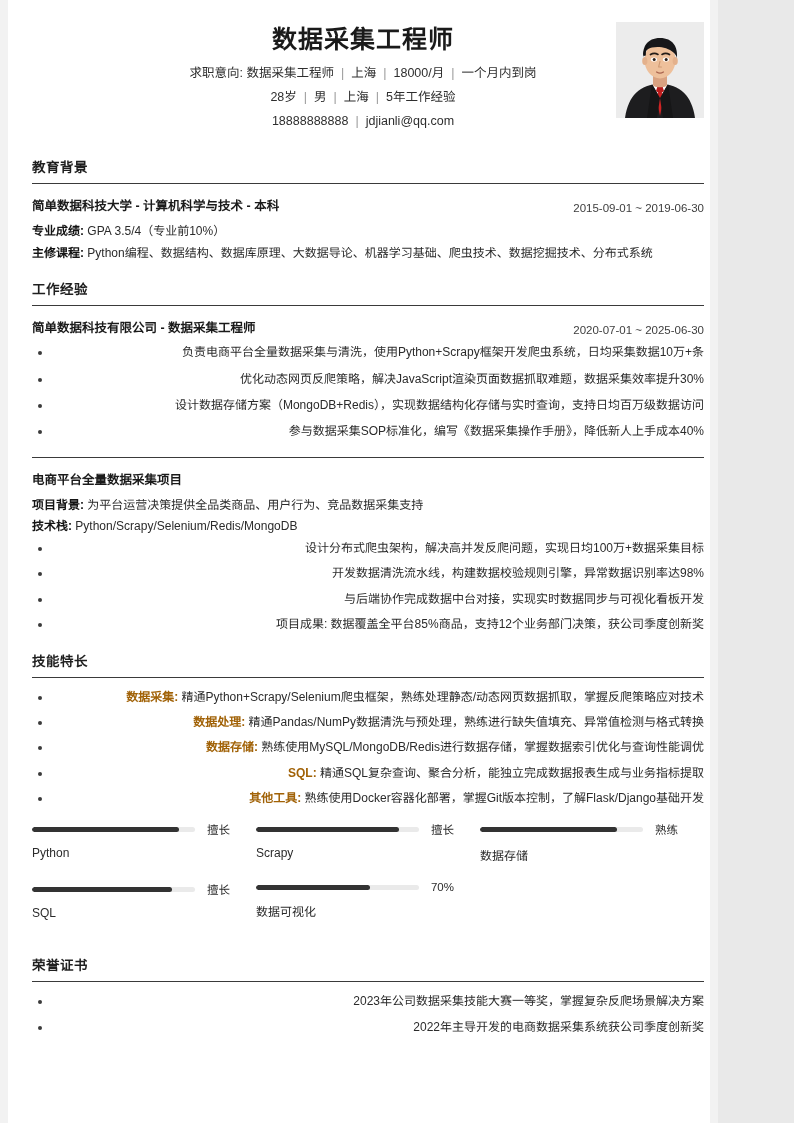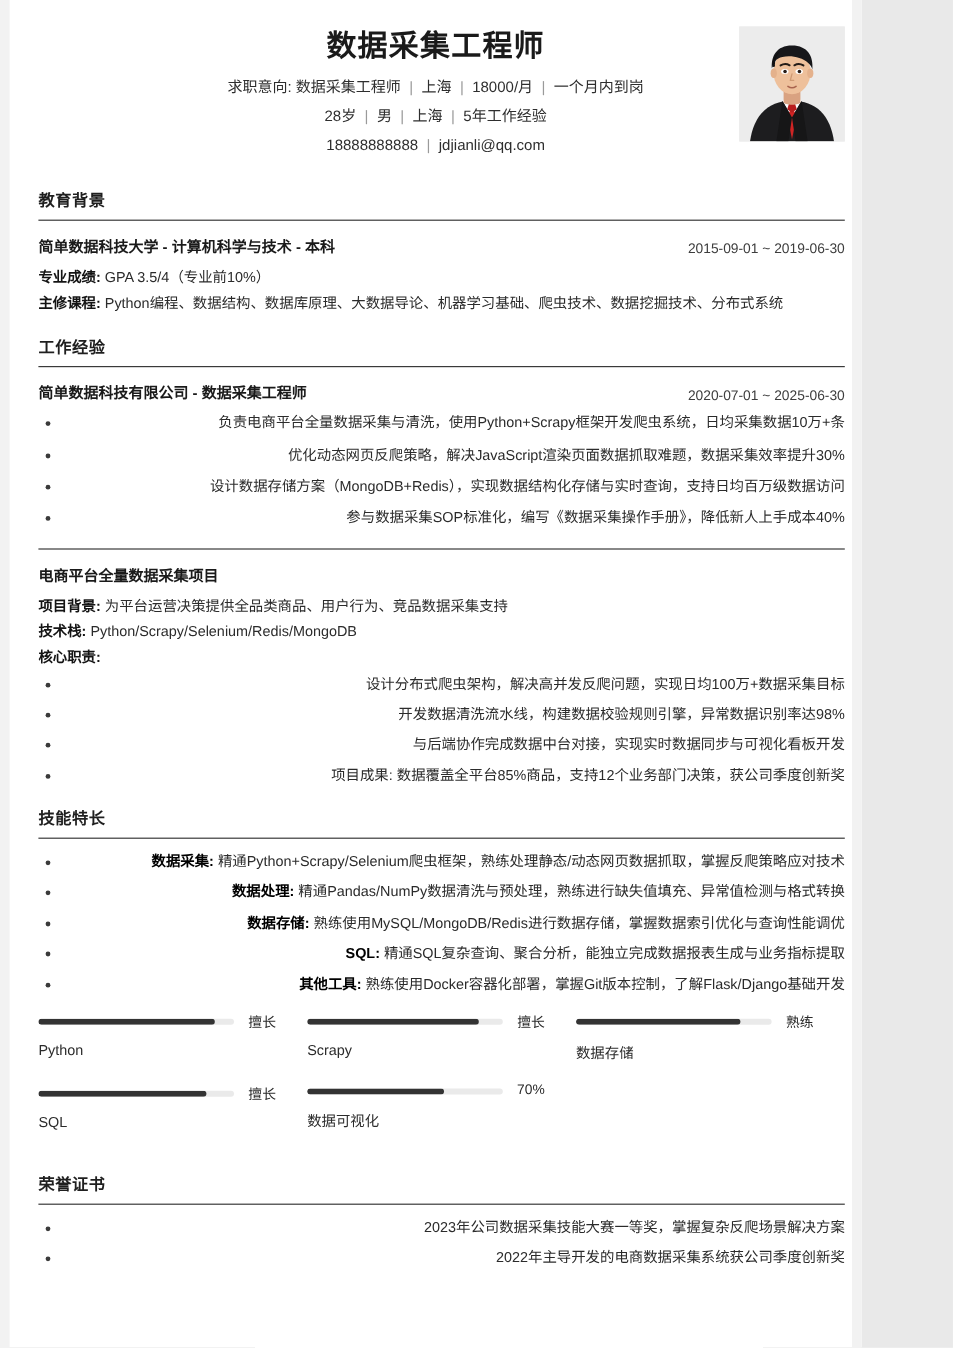--- a/index.html
+++ b/index.html
@@ -138,21 +138,21 @@
   ul.bullets li::before {
     content: "";
     position: absolute;
     left: 6px;
     top: 7px;
     width: 4px;
     height: 4px;
     border-radius: 50%;
     background: #3a3a3a;
   }
-  ul.bullets li b { font-weight: bold; color: #000000; }
+  ul.bullets li b { font-weight: bold; color: #a16207; }
 
   .proj-title {
     font-size: 12.5px;
     font-weight: bold;
     color: #1a1a1a;
     margin-bottom: 8px;
   }
 
   ul.bullets.tight li { margin-bottom: 8px; }
 
@@ -278,21 +278,20 @@
         <li>参与数据采集SOP标准化，编写《数据采集操作手册》，降低新人上手成本40%</li>
       </ul>
   </div>
 
   <div class="section">
     <div class="section-rule"></div>
     <div class="proj-title">电商平台全量数据采集项目</div>
     <div id="proj-rows">
         <div class="kv"><b>项目背景:</b><span> 为平台运营决策提供全品类商品、用户行为、竞品数据采集支持</span></div>
         <div class="kv"><b>技术栈:</b><span> Python/Scrapy/Selenium/Redis/MongoDB</span></div>
-        <div class="kv"><b>核心职责:</b></div>
       </div>
     <ul class="bullets tight" id="proj-bullets">
         <li>设计分布式爬虫架构，解决高并发反爬问题，实现日均100万+数据采集目标</li>
         <li>开发数据清洗流水线，构建数据校验规则引擎，异常数据识别率达98%</li>
         <li>与后端协作完成数据中台对接，实现实时数据同步与可视化看板开发</li>
         <li>项目成果: 数据覆盖全平台85%商品，支持12个业务部门决策，获公司季度创新奖</li>
       </ul>
   </div>
 
   <div class="section">

